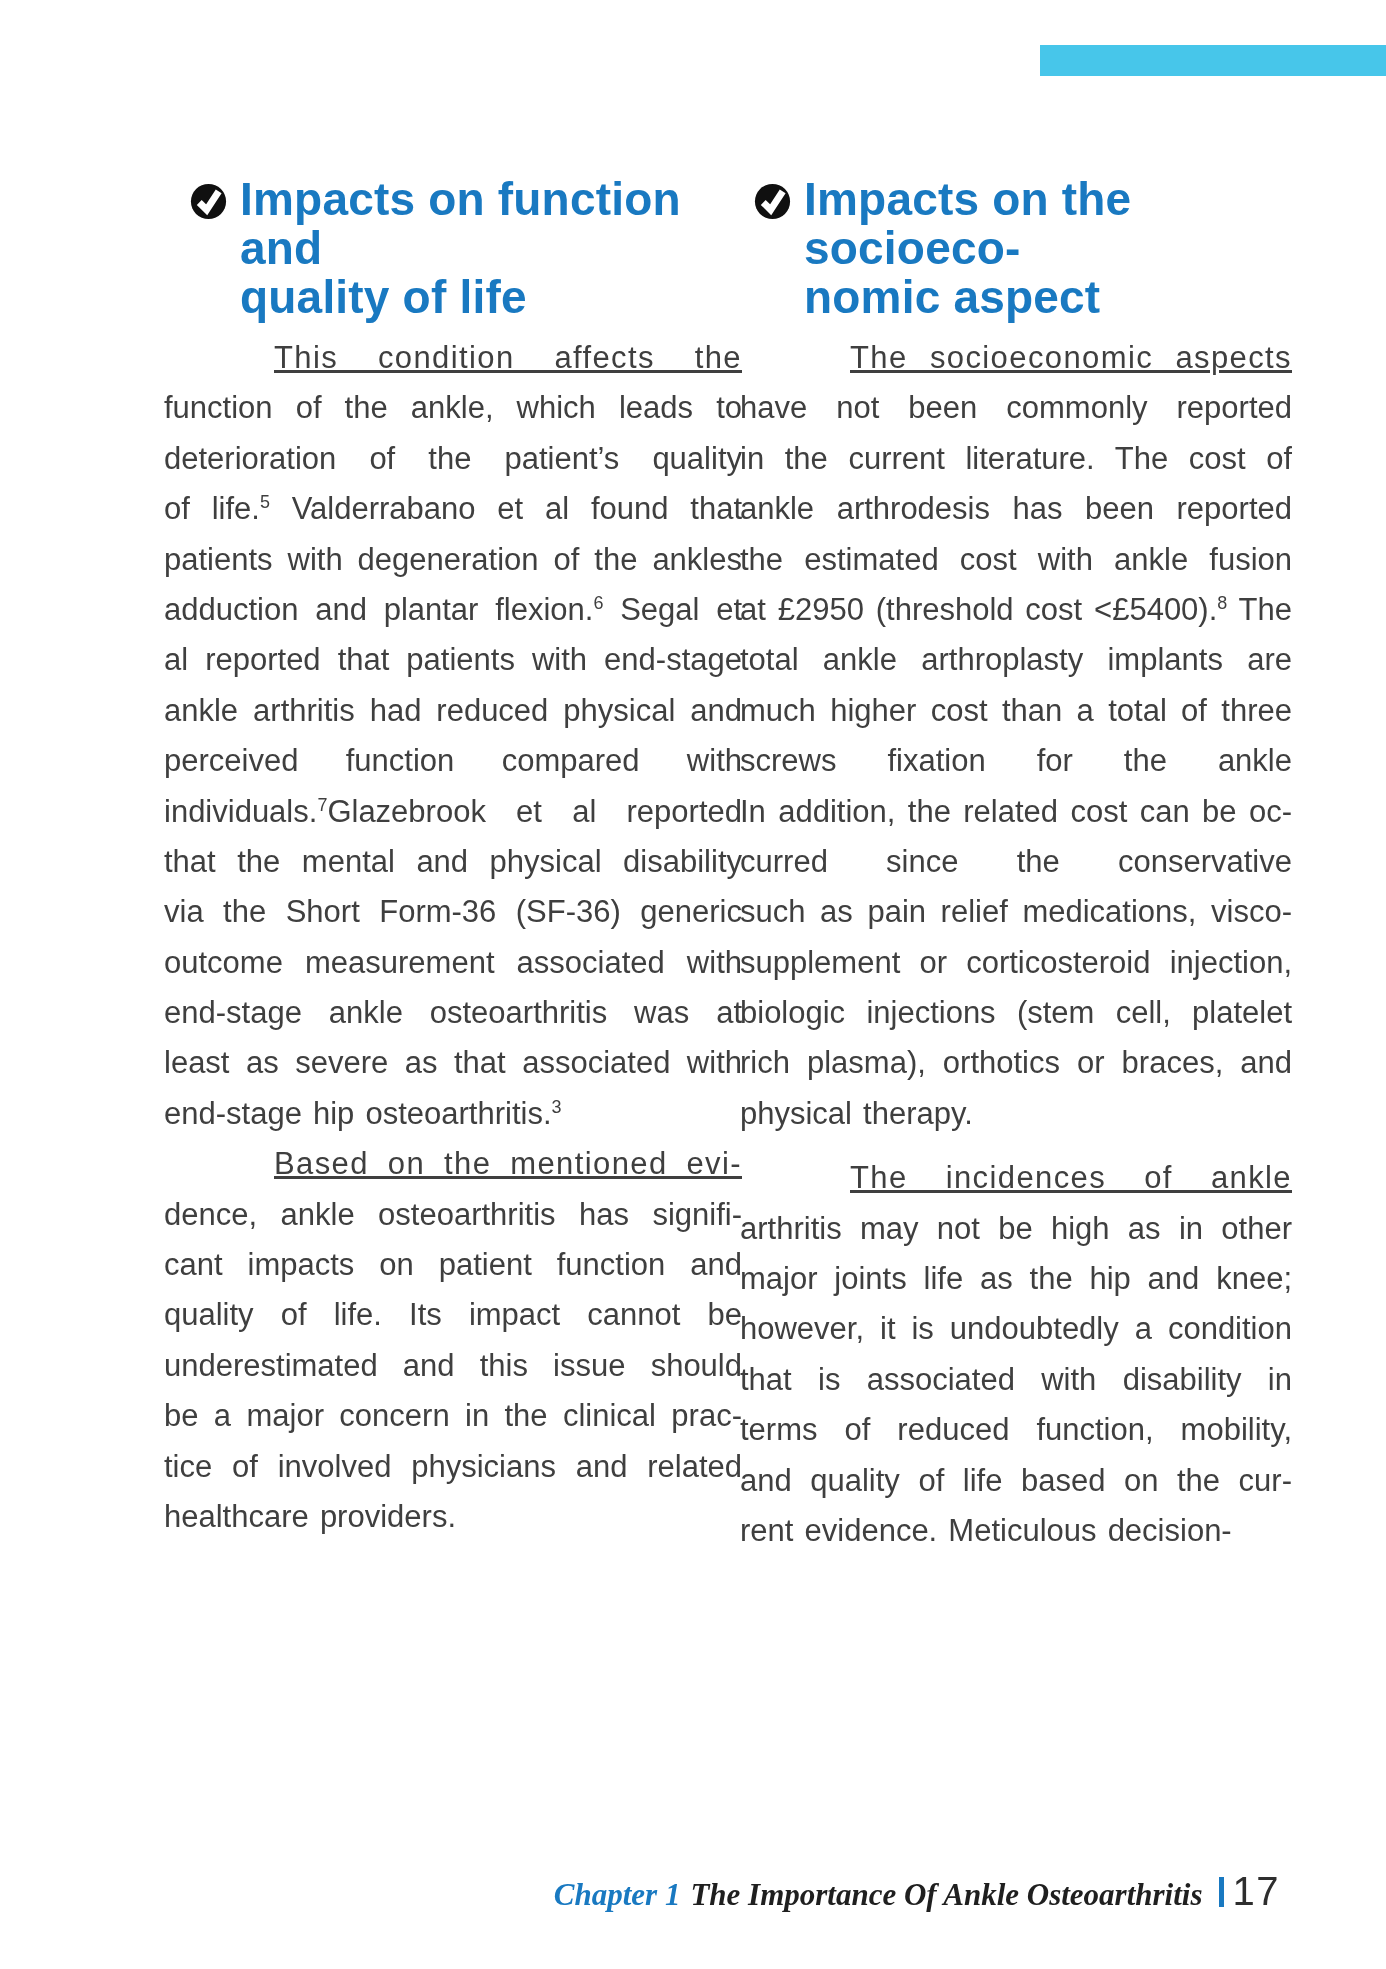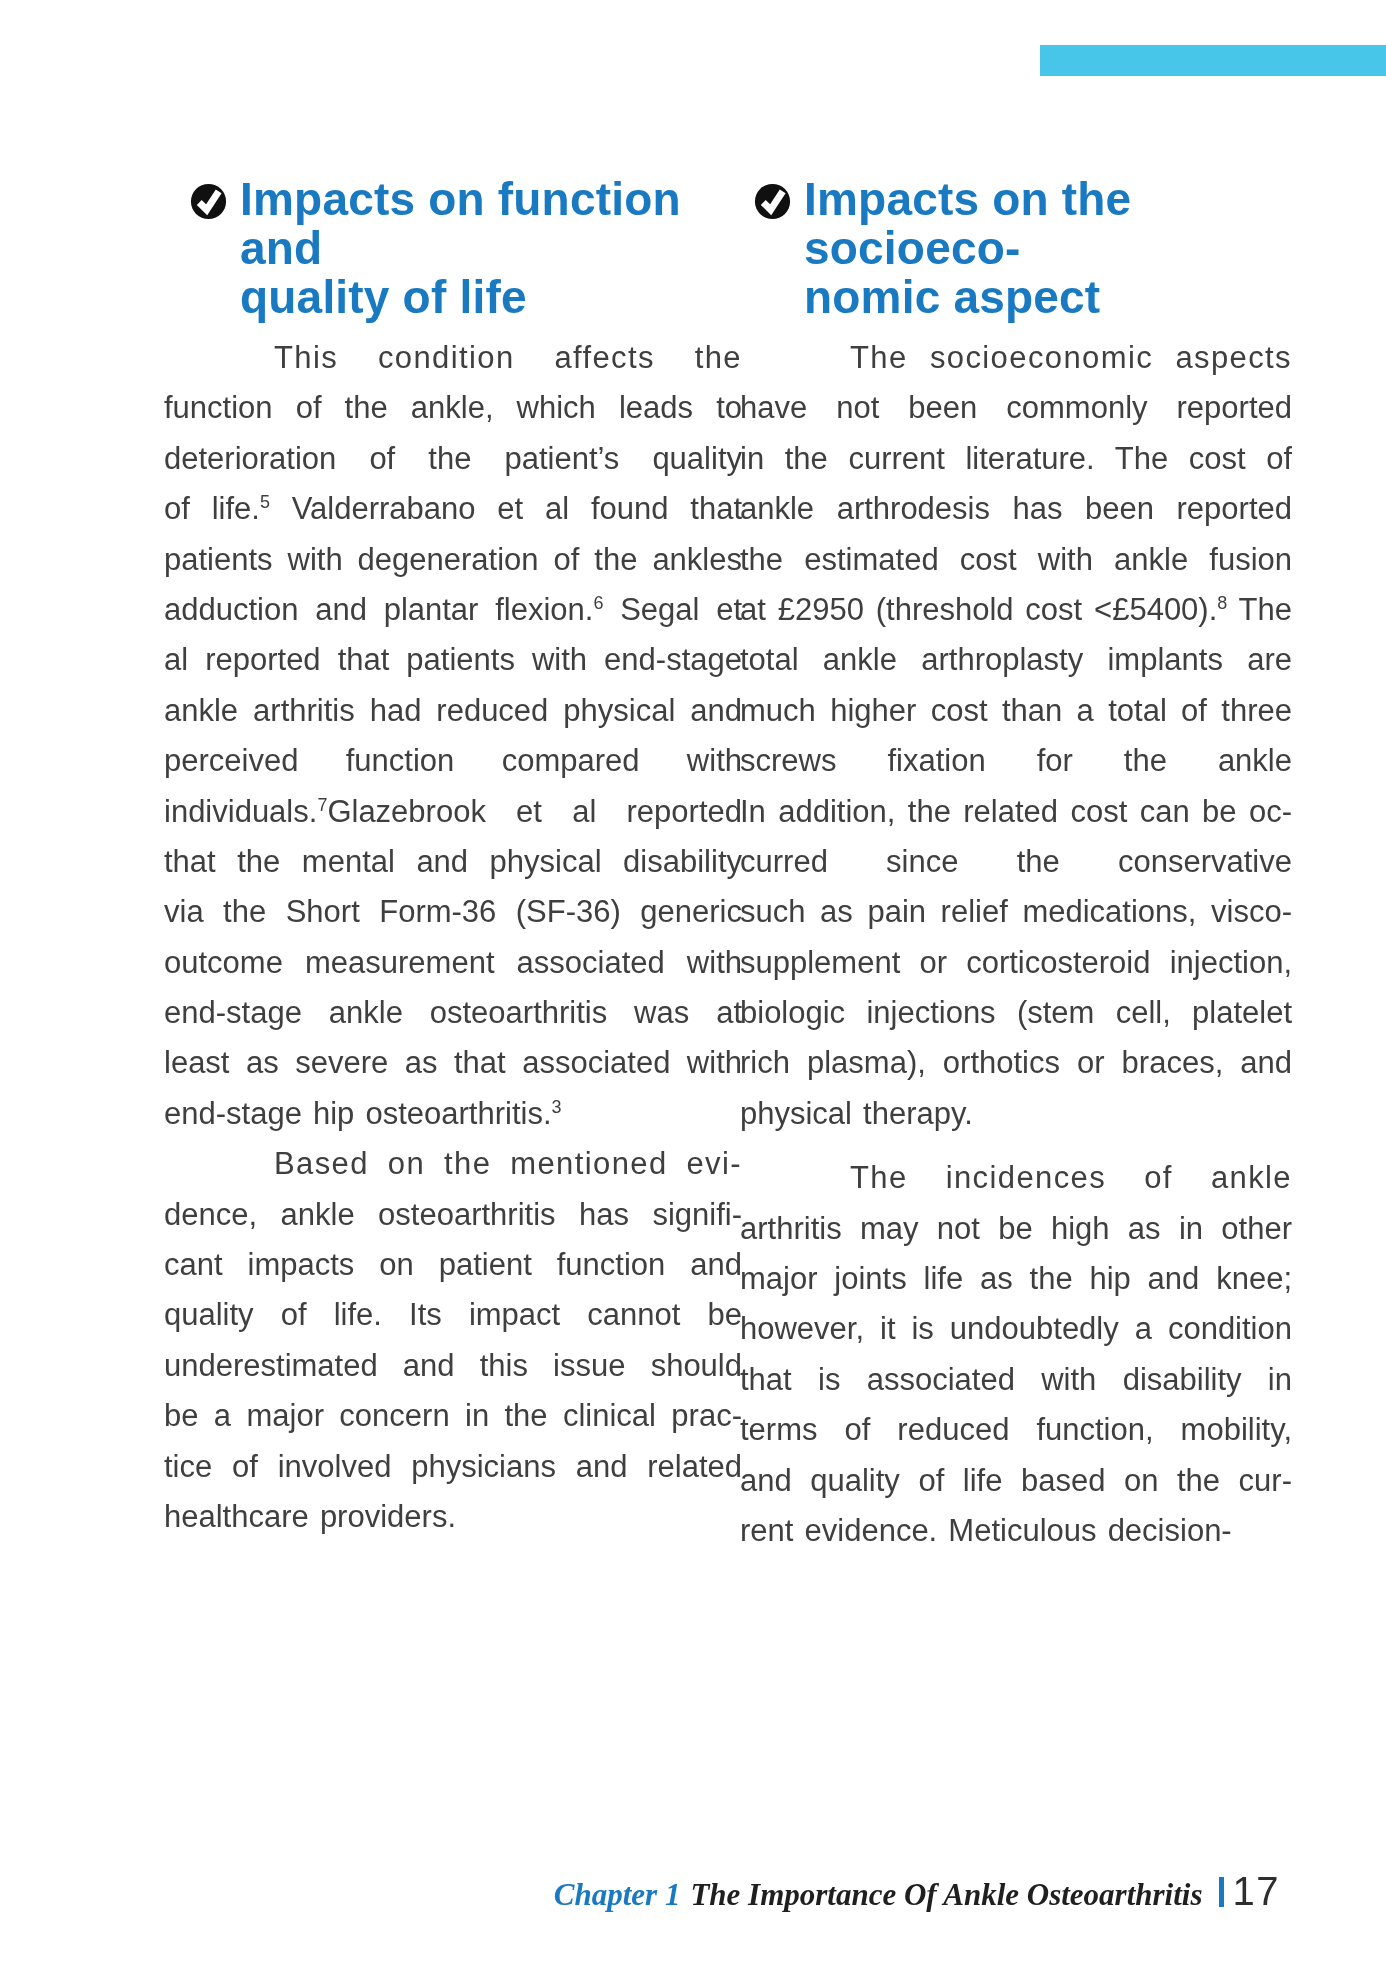--- a/index.html
+++ b/index.html
@@ -27,21 +27,21 @@
 
   .body {
     margin-top:11px; font-size:31px; line-height:50.4px;
     color:var(--body-color,#3f3f3f); word-spacing:2.5px;
   }
   .para { margin:0; }
   .bl { text-align:justify; height:50.4px; overflow:hidden; }
   .bl::after { content:""; display:inline-block; width:100%; height:0; }
   .bl.left { text-align:left; }
   .bl.left::after { content:none; }
-  .bl.indent { padding-left:110px; letter-spacing:.045em; }
+  .bl.indent { padding-left:110px; letter-spacing:.045em;text-decoration:underline; }
   sup { font-size:58%; line-height:0; vertical-align:super; letter-spacing:0; }
 
   .heading.h2 { margin-top:25px; }
   .body.b2 { margin-top:14px; }
 
   .footer {
     position:absolute; top:1869px; right:106px;
     display:flex; align-items:baseline;
     font-family:"Liberation Serif", serif; font-style:italic; font-weight:bold;
     font-size:31px; color:#1f1f1f; white-space:pre;

